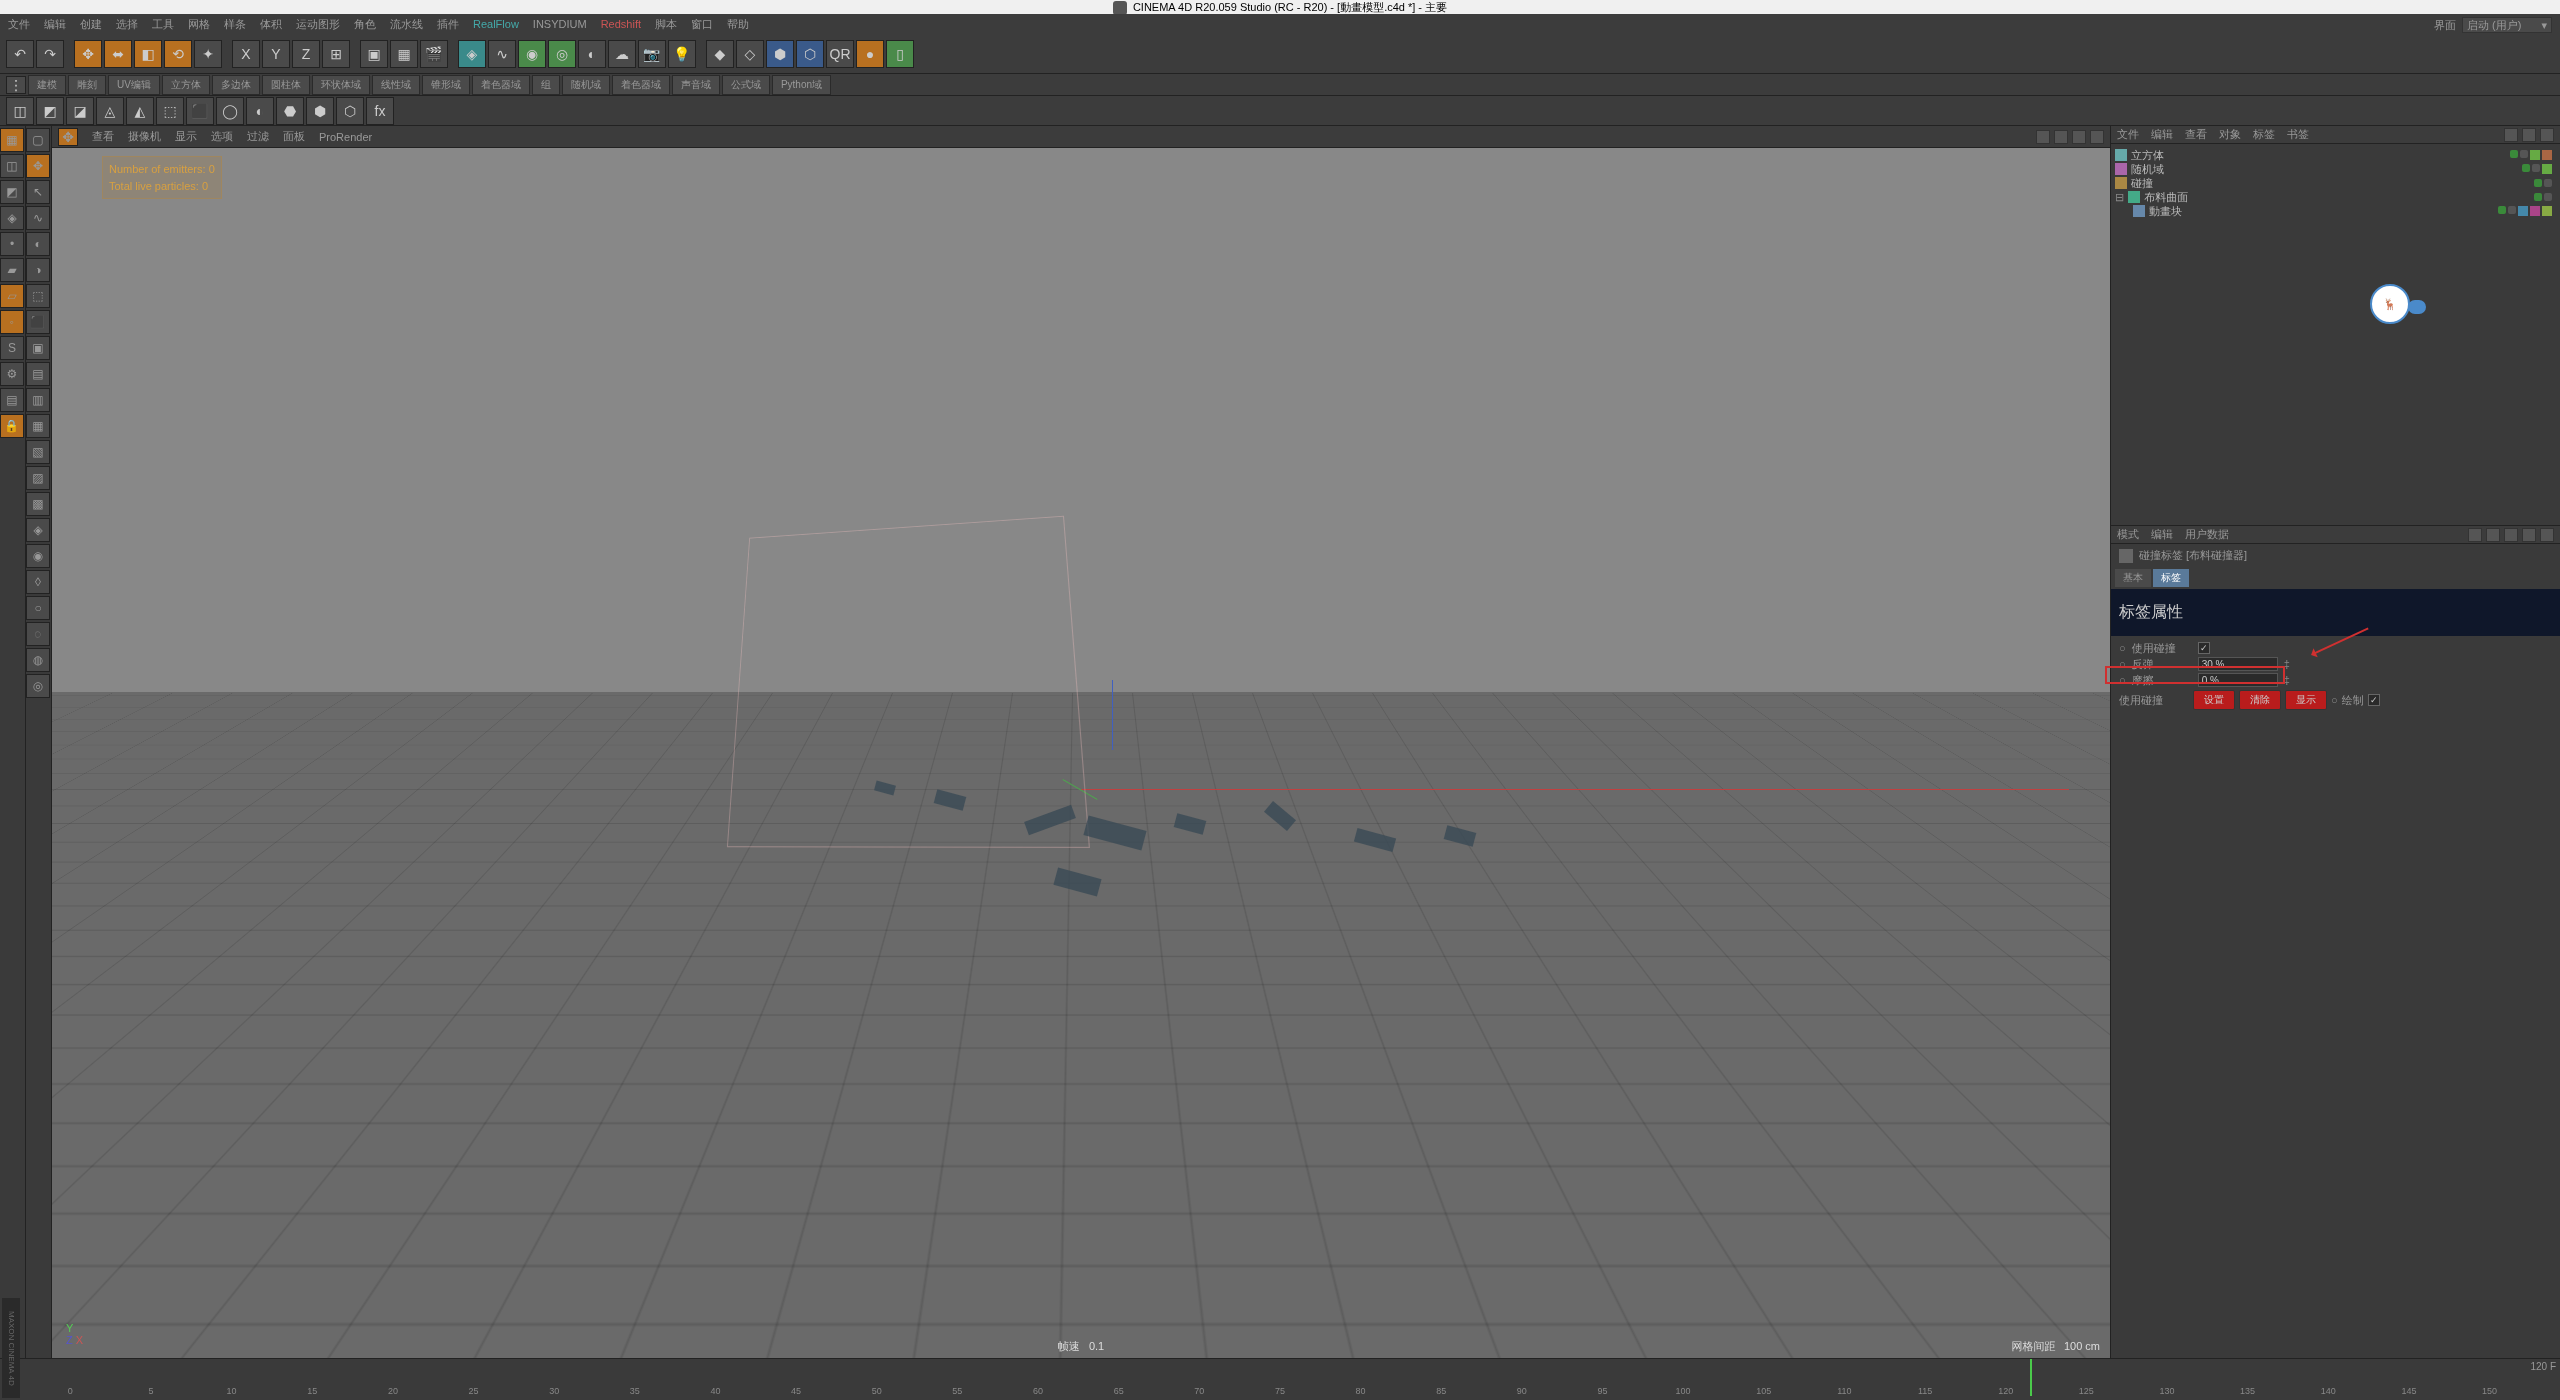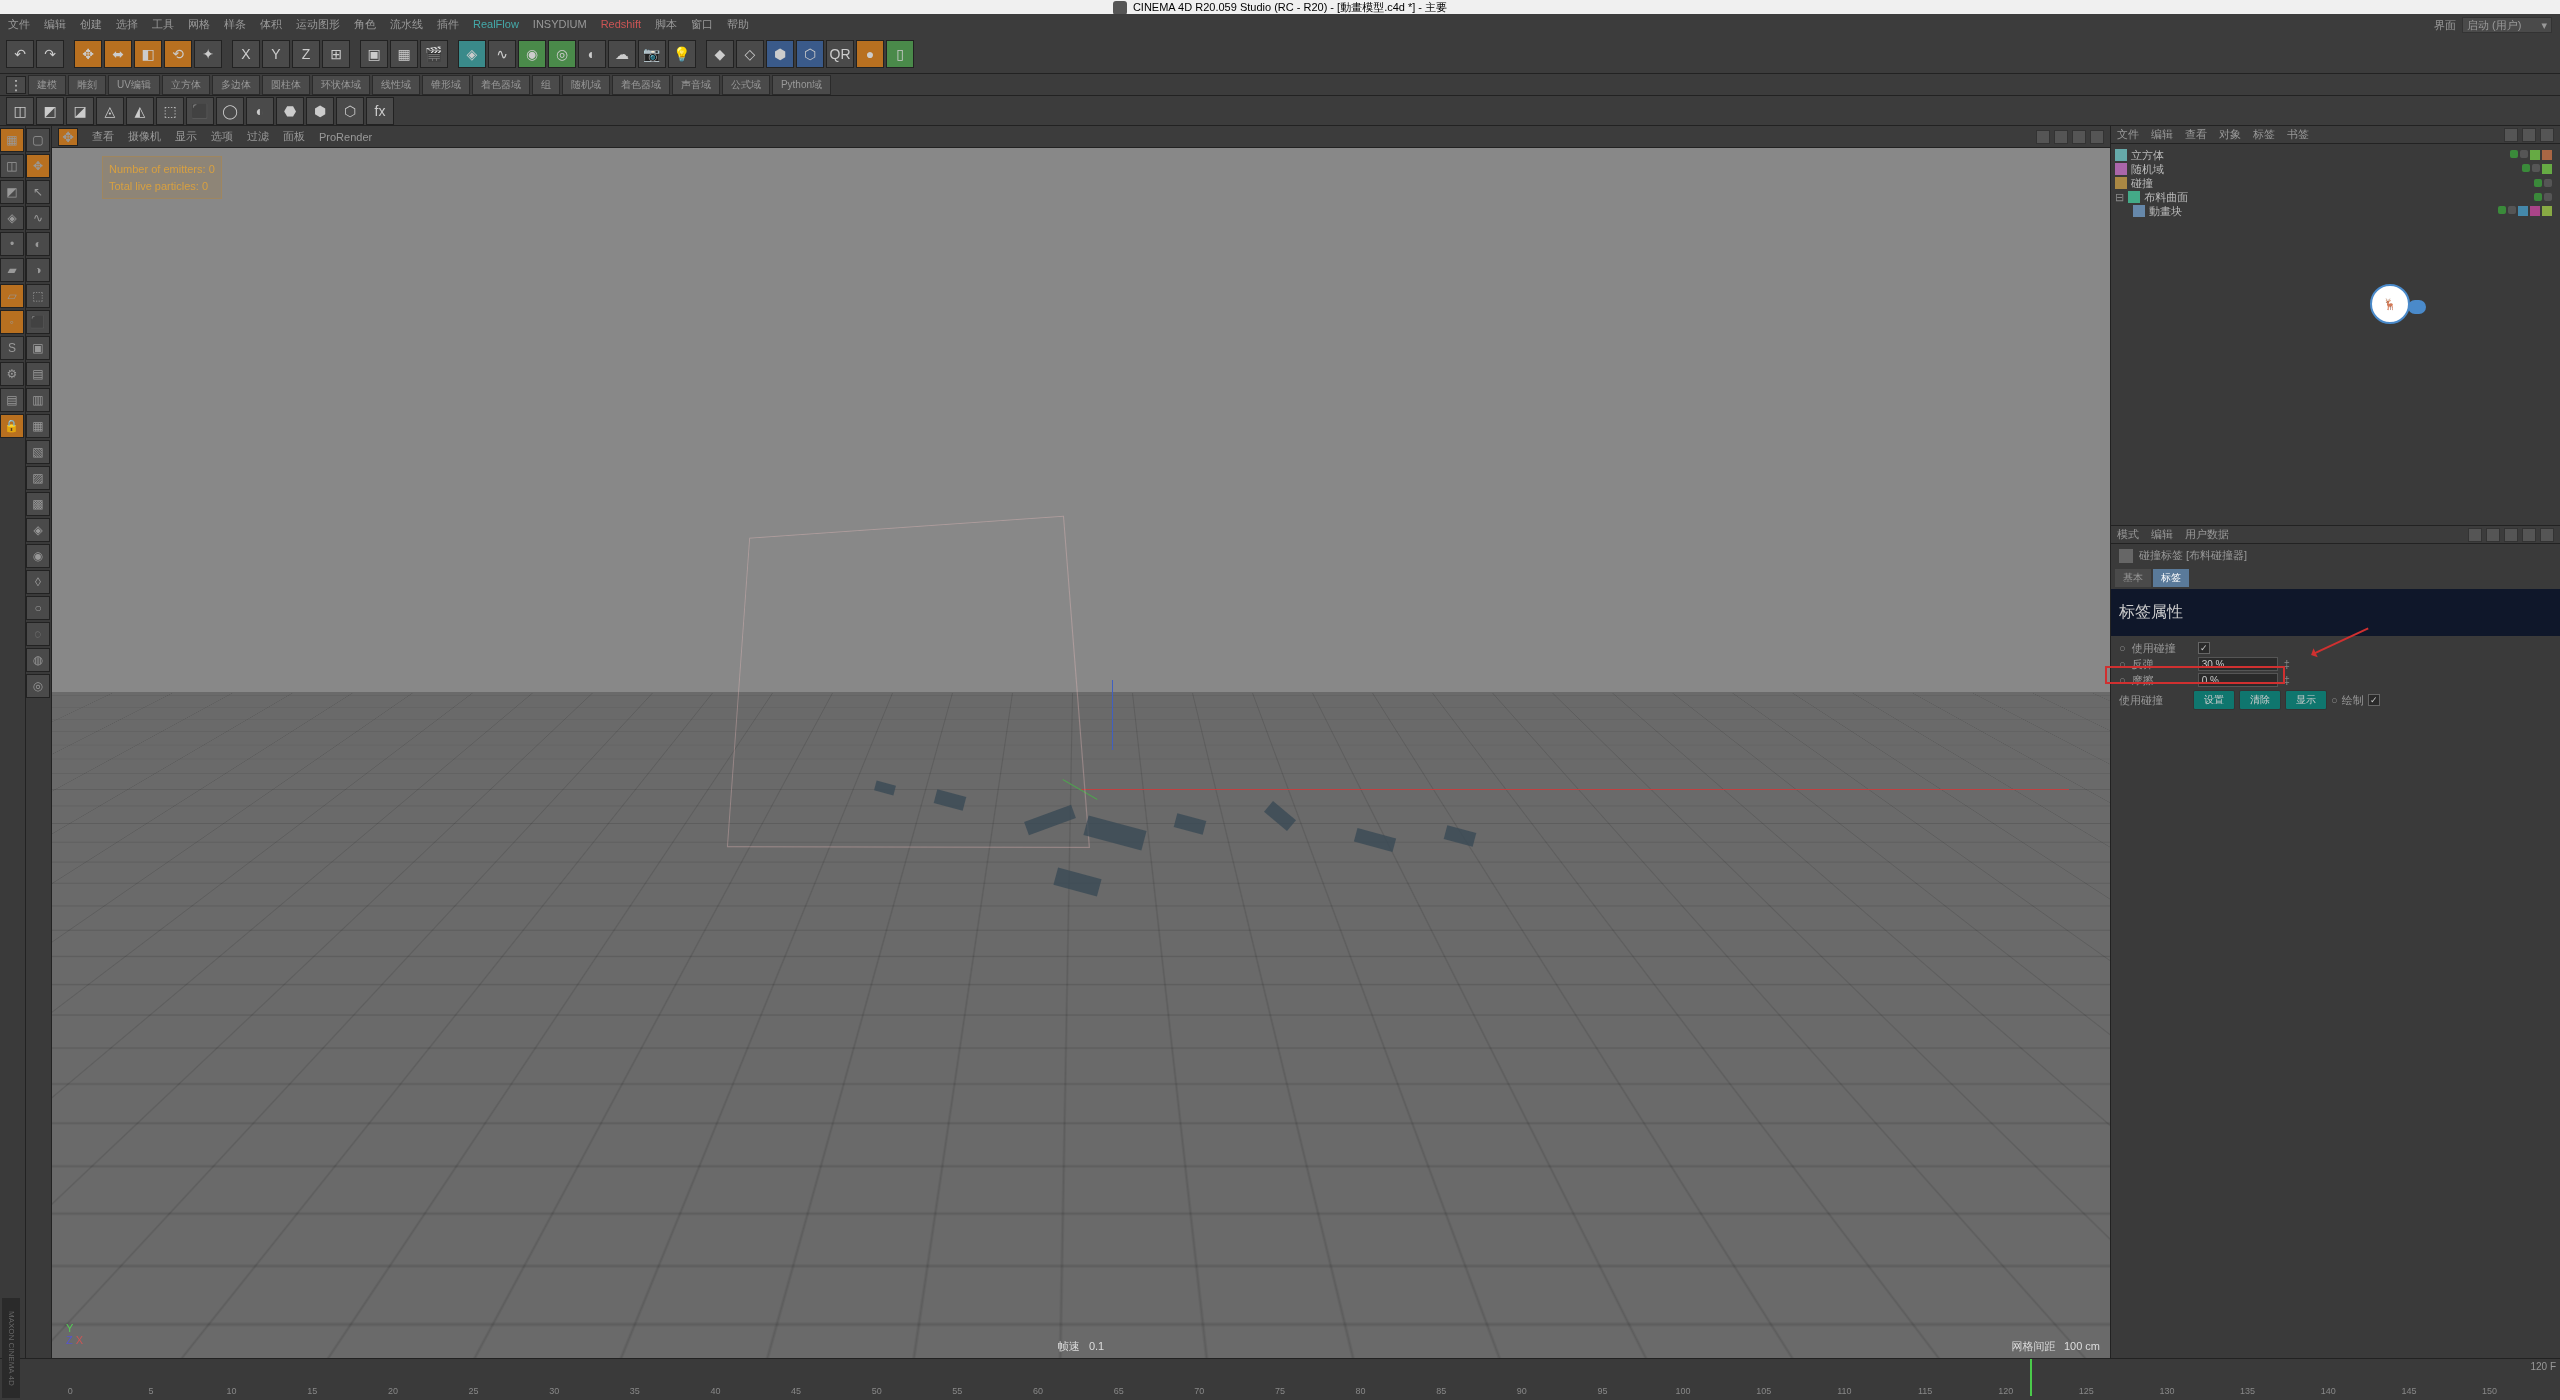--- a/index.html
+++ b/index.html
@@ -65,21 +65,21 @@
 .attr-tabs { display: flex; gap: 2px; padding: 2px 4px; background: #3a3a3a; }
 .attr-tab { padding: 2px 8px; background: #4a4a4a; color: #999; font-size: 10px; cursor: pointer; }
 .attr-tab.active { background: #5a7a9a; color: #fff; }
 .attr-section-head { background: #0f172a; padding: 13px 8px; color: #ccc; font-size: 16px; }
 .attr-body { padding: 4px 8px; background: #3a3a3a; position: relative; }
 .attr-row { display: flex; align-items: center; height: 16px; gap: 6px; color: #999; font-size: 10px; }
 .attr-row .lbl { width: 60px; }
 .attr-row input[type=text] { background: #2a2a2a; border: 1px solid #555; color: #ccc; width: 80px; height: 14px; font-size: 10px; padding: 0 3px; }
 .attr-row .check { width: 12px; height: 12px; background: #2a2a2a; border: 1px solid #666; display:inline-flex; align-items:center; justify-content:center; color:#ccc; font-size:9px;}
 .attr-btns { display: flex; gap: 4px; margin-top: 4px; align-items:center;}
-.attr-btn { padding: 2px 10px; background: #0f766e; border: 1px solid #333; color: #ccc; font-size: 10px; cursor: pointer; border-radius:2px;}
+.attr-btn { padding: 2px 10px; background: #b91c1c; border: 1px solid #333; color: #ccc; font-size: 10px; cursor: pointer; border-radius:2px;}
 .highlight-box { position: absolute; border: 2px solid #d03030; pointer-events: none; }
 .red-arrow { position: absolute; width: 60px; height: 2px; background: #d03030; pointer-events:none;}
 .red-arrow::after { content: ''; position: absolute; left: -8px; top: -4px; border: 5px solid transparent; border-right-color: #d03030; }
 .timeline { height: 38px; background: #3a3a3a; display: flex; flex-direction: column; border-top: 1px solid #222; }
 .tl-ruler { flex: 1; position: relative; background: #3a3a3a; display:flex; align-items:flex-end; padding:0 30px;}
 .tl-tick { position: relative; flex:1; text-align:center; color: #888; font-size: 9px; }
 .tl-marker { position: absolute; top: 0; bottom: 0; width: 2px; background: #4aca4a; }
 .sidebar-logo{position:fixed; left:2px; bottom:2px; width:18px; height:100px; background:#2a2a2a; color:#666; font-size:8px; writing-mode:vertical-lr; text-align:center; display:flex; align-items:center; justify-content:center;}
 .layout-drop{position:absolute; top:3px; right:8px; display:flex; gap:6px; align-items:center; color:#999; font-size:10px;}
 .layout-sel{width:90px; height:16px; background:#4a4a4a; border:1px solid #333; padding:0 4px; display:flex; justify-content:space-between; align-items:center;}

